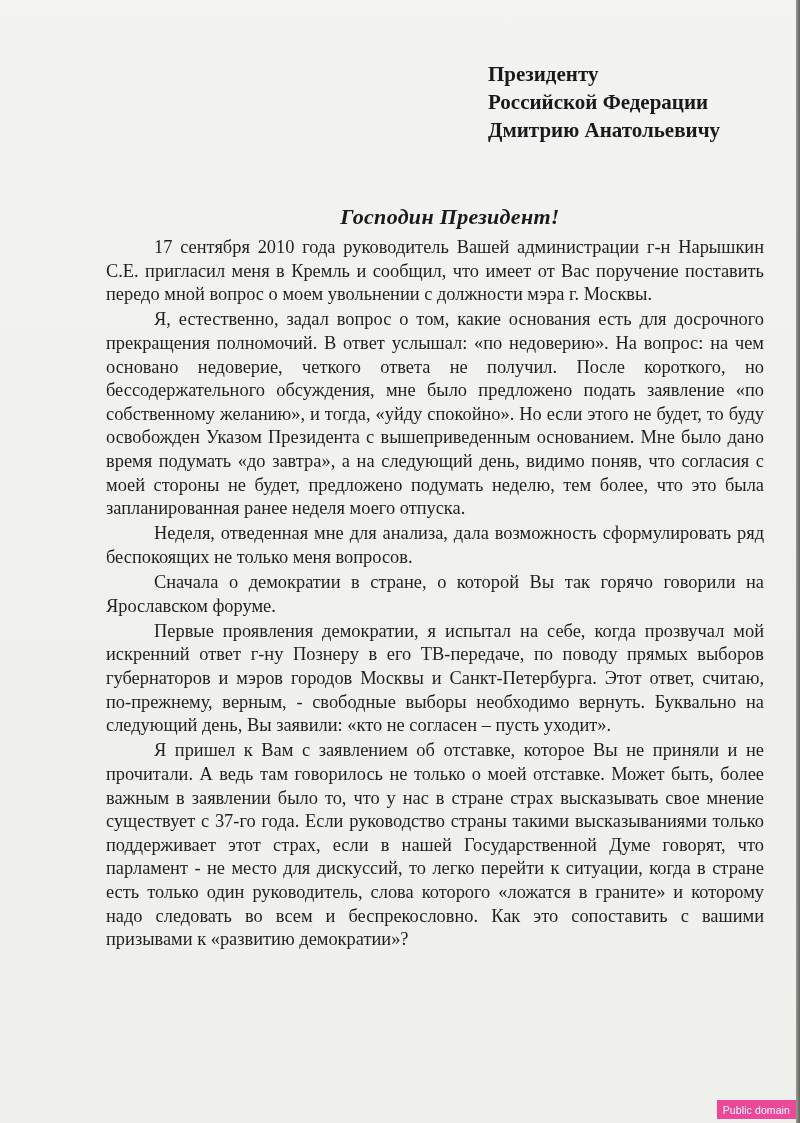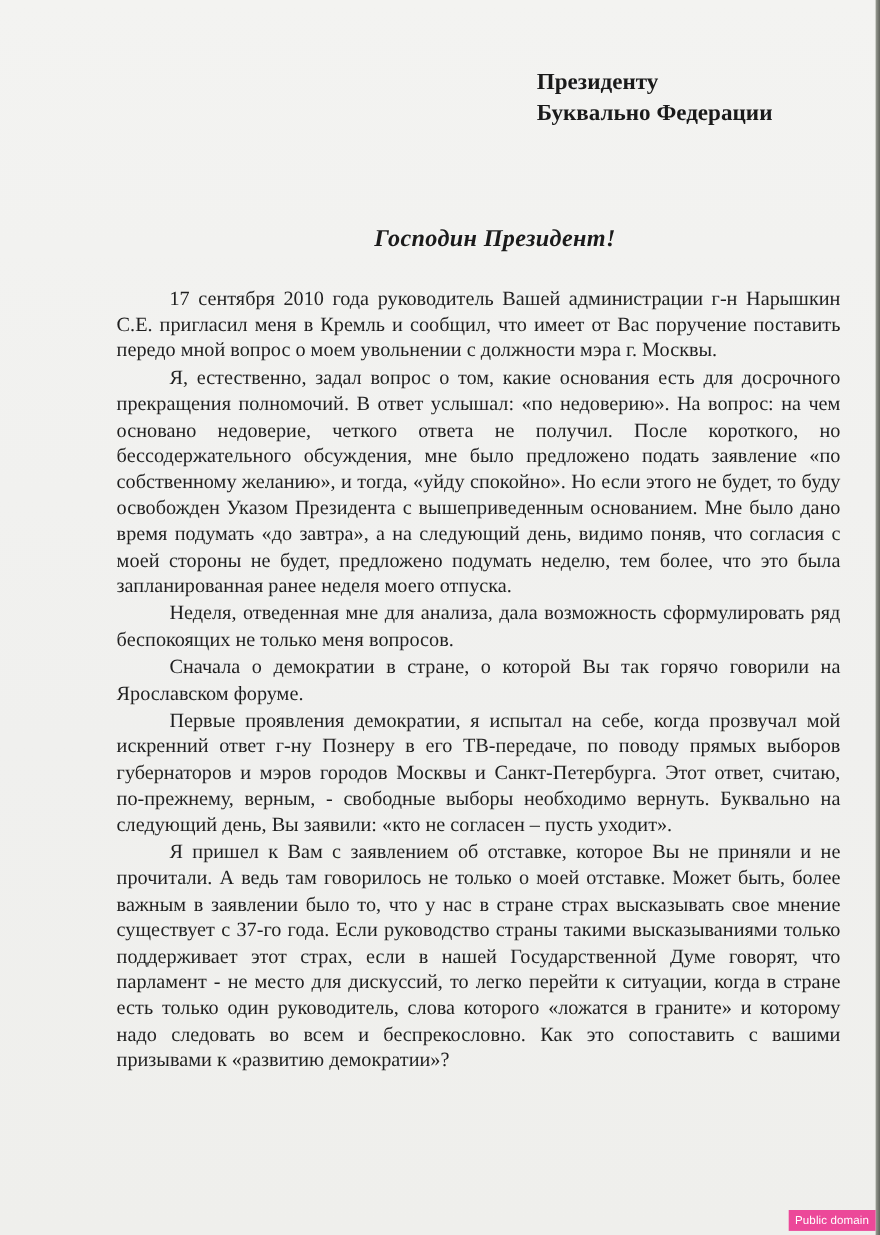--- a/index.html
+++ b/index.html
@@ -21,37 +21,38 @@
     position:absolute; left:488px; top:60px;
     font-weight:bold; font-size:21px; line-height:28px; color:#1a1a1a;
   }
   .addressee div { white-space:nowrap; }
   .salutation {
     position:absolute; left:0; width:800px; top:204px; text-align:center;
     font-weight:bold; font-style:italic; font-size:22px; letter-spacing:0.3px;
     padding-left:100px; box-sizing:border-box;
   }
   .body {
-    position:absolute; left:106px; top:260px; width:658px;
+    position:absolute; left:106px; top:236px; width:658px;
     font-size:18.4px; line-height:23.6px; text-align:justify; color:#1f1f1f;
   }
   .body p { margin:0 0 1.6px 0; text-indent:48px; }
   .credit {
     position:absolute; right:4px; bottom:4px; background:#ec4899; color:#fff;
     font-family:"Liberation Sans","DejaVu Sans",sans-serif; font-weight:normal;
     font-size:10.5px; padding:4px 6px 3px 6px; letter-spacing:0.1px;
   }
 </style>
 </head>
 <body>
 
 <div class="page">
   <div class="addressee">
     <div>Президенту</div>
-    <div>Буквально Федерации</div>
+    <div>Российской Федерации</div>
+    <div>Дмитрию Анатольевичу</div>
   </div>
 
   <div class="salutation">Господин Президент!</div>
 
   <div class="body">
     <p>17 сентября 2010 года руководитель Вашей администрации г-н Нарышкин С.Е. пригласил меня в Кремль и сообщил, что имеет от Вас поручение поставить передо мной вопрос о моем увольнении с должности мэра г. Москвы.</p>
     <p>Я, естественно, задал вопрос о том, какие основания есть для досрочного прекращения полномочий. В ответ услышал: «по недоверию». На вопрос: на чем основано недоверие, четкого ответа не получил. После короткого, но бессодержательного обсуждения, мне было предложено подать заявление «по собственному желанию», и тогда, «уйду спокойно». Но если этого не будет, то буду освобожден Указом Президента с вышеприведенным основанием. Мне было дано время подумать «до завтра», а на следующий день, видимо поняв, что согласия с моей стороны не будет, предложено подумать неделю, тем более, что это была запланированная ранее неделя моего отпуска.</p>
     <p>Неделя, отведенная мне для анализа, дала возможность сформулировать ряд беспокоящих не только меня вопросов.</p>
     <p>Сначала о демократии в стране, о которой Вы так горячо говорили на Ярославском форуме.</p>
     <p>Первые проявления демократии, я испытал на себе, когда прозвучал мой искренний ответ г-ну Познеру в его ТВ-передаче, по поводу прямых выборов губернаторов и мэров городов Москвы и Санкт-Петербурга. Этот ответ, считаю, по-прежнему, верным, - свободные выборы необходимо вернуть. Буквально на следующий день, Вы заявили: «кто не согласен – пусть уходит».</p>

